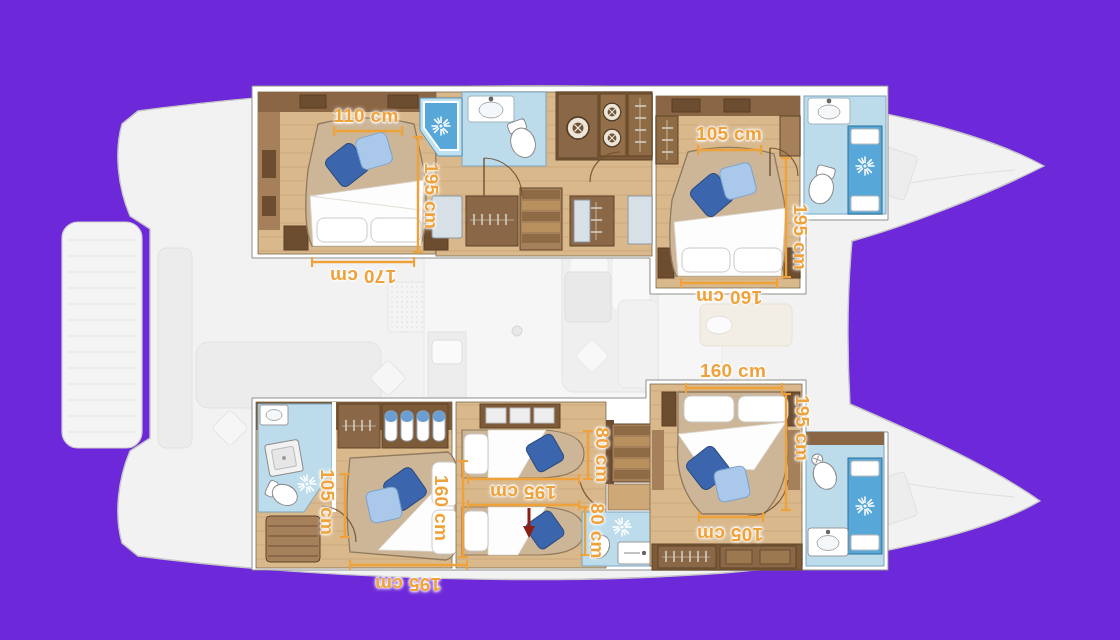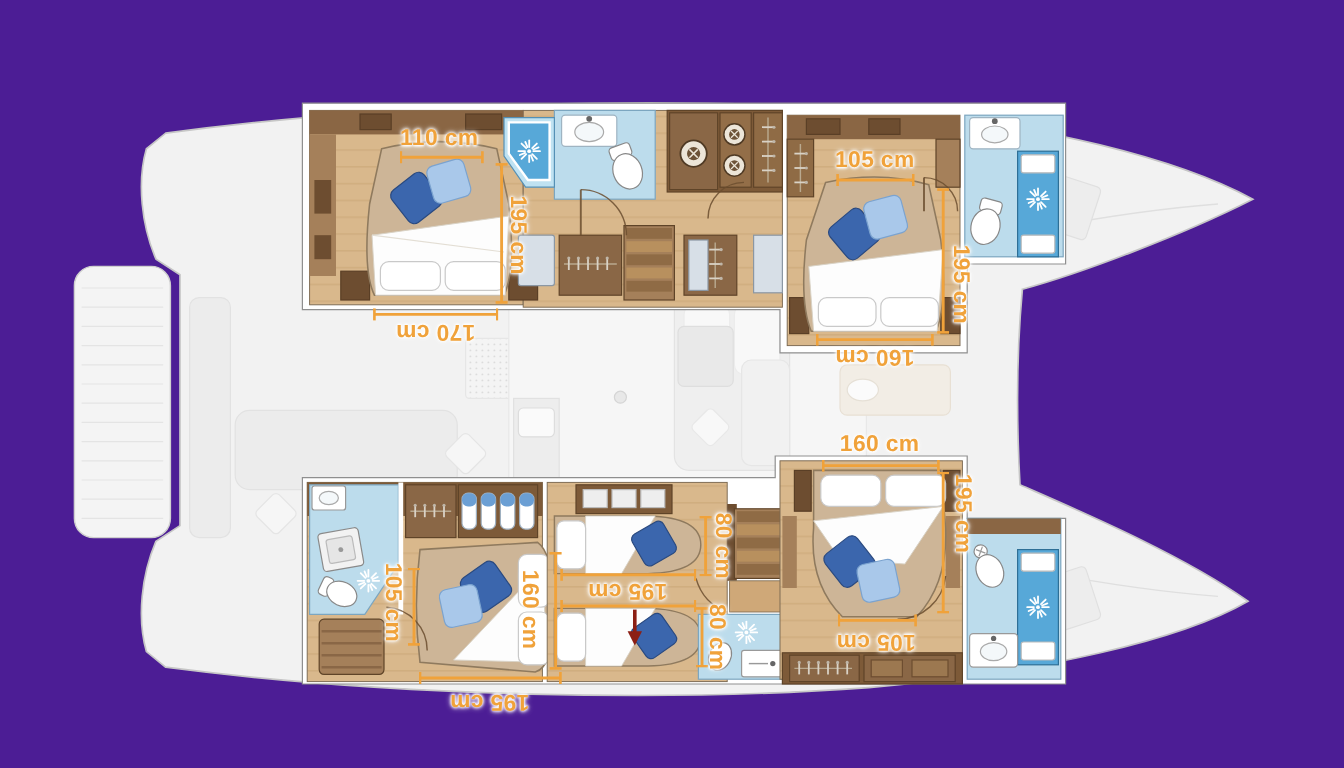--- a/index.html
+++ b/index.html
@@ -1,16 +1,16 @@
 <!DOCTYPE html>
 <html><head>
 <meta charset="utf-8">
 <style>
   html,body{margin:0;padding:0;background:#fff;}
-  .stage{position:relative;width:1120px;height:640px;background:#4c1d95;overflow:hidden;
+  .stage{position:relative;width:1120px;height:640px;background:#6d28d9;overflow:hidden;
          font-family:"Liberation Sans",sans-serif;}
   .plan-svg{position:absolute;left:0;top:0;z-index:1;}
   .dim{position:absolute;z-index:2;font-weight:700;font-size:19px;letter-spacing:.3px;
        color:#f0a23a;white-space:nowrap;
        text-shadow:0 0 3px #fff,0 0 3px #fff,0 0 5px #fff,0 1px 2px #fff;
        transform:translate(-50%,-50%) rotate(var(--r,0deg));}
 </style>
 </head>
 <body>
 

